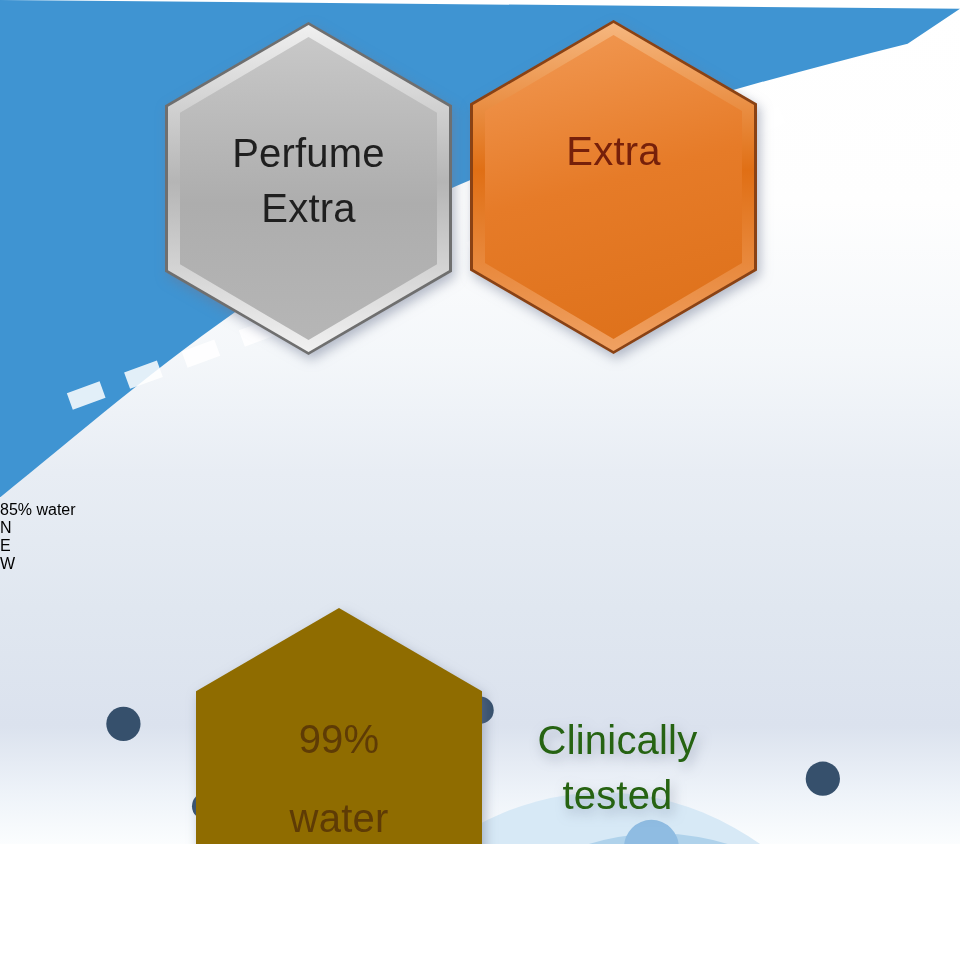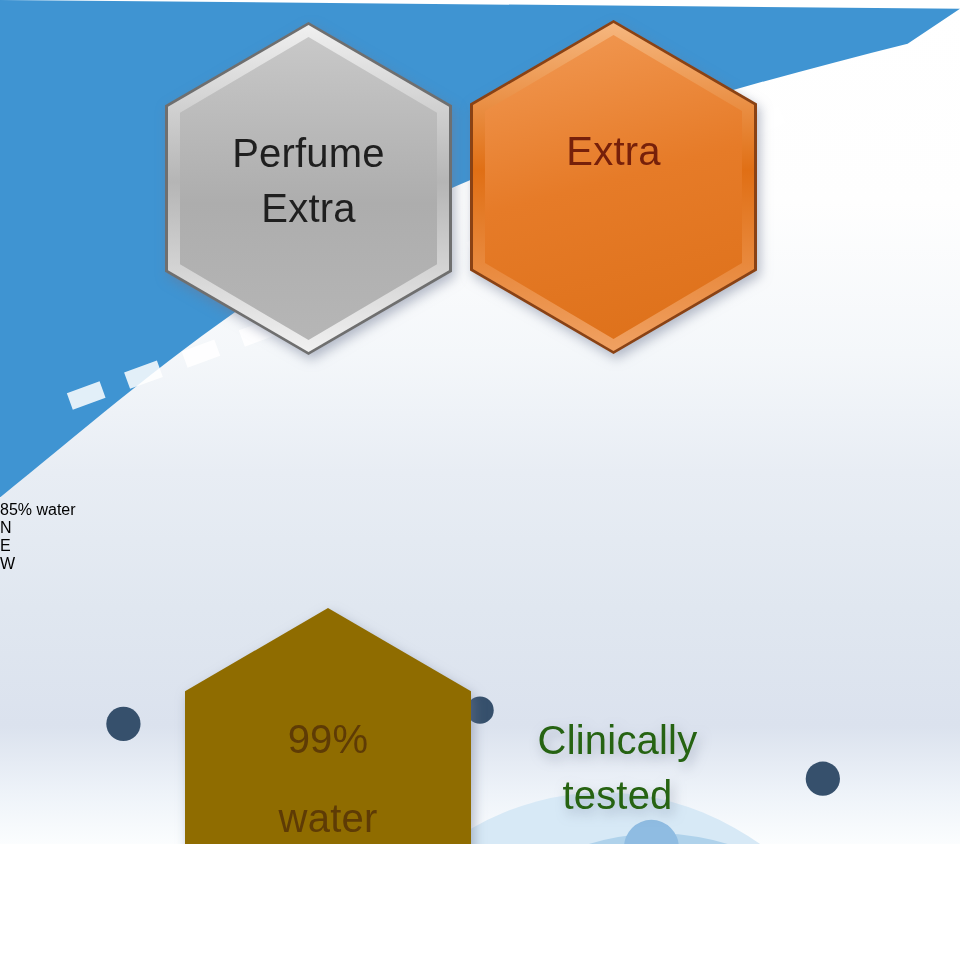--- a/index.html
+++ b/index.html
@@ -171,21 +171,21 @@
         <div class="bullet-dot"></div>
         <div class="bullet-bar" id="bullet-bar-2"></div>
       </div>
     </div>
 
     
 
     
   </div>
 
-  <div class="hexwrap hex-clip" id="hex-yellow" style="left:185px;top:608px;width:286px;height:333px;z-index:5;">
+  <div class="hexwrap hex-clip" id="hex-yellow" style="left:196px;top:608px;width:286px;height:333px;z-index:5;">
     <div class="edge"></div>
     <div class="rim"></div>
     <div class="fill"></div>
     <div class="hex-label">
       <div style="color: rgb(94, 59, 5);">99%</div>
       <div style="color: rgb(94, 59, 5); margin-top: 24px;">water</div>
     </div>
   </div>
 
   <div class="hexwrap hex-clip" id="hex-green" style="left:473px;top:610px;width:289px;height:330px;z-index:5;">

